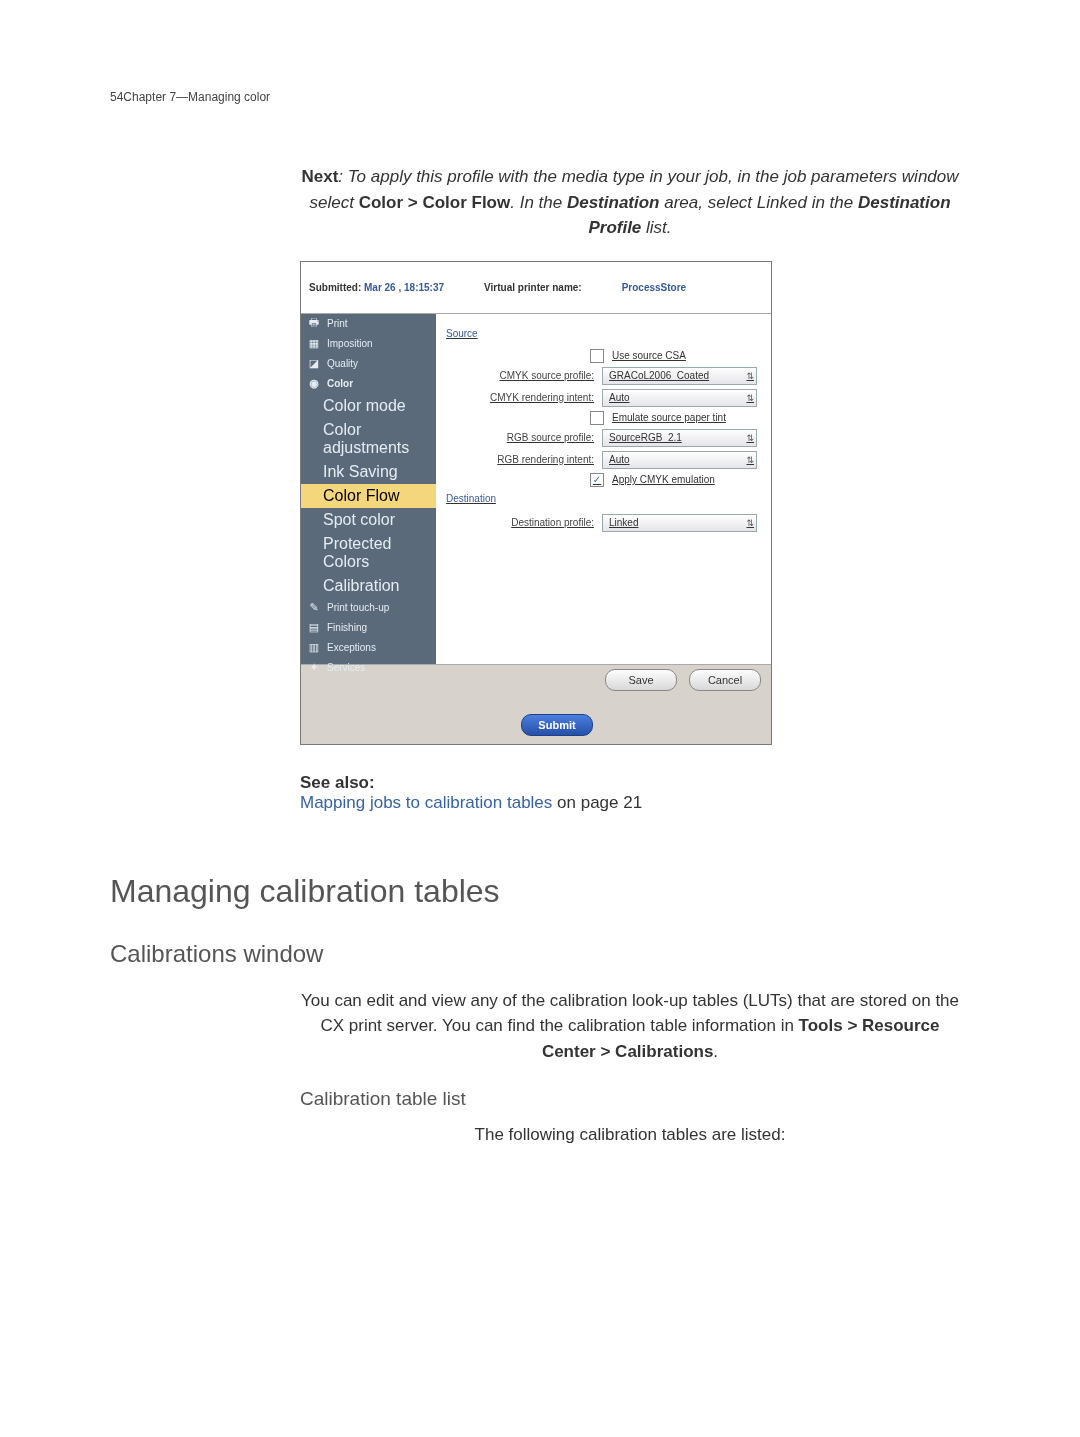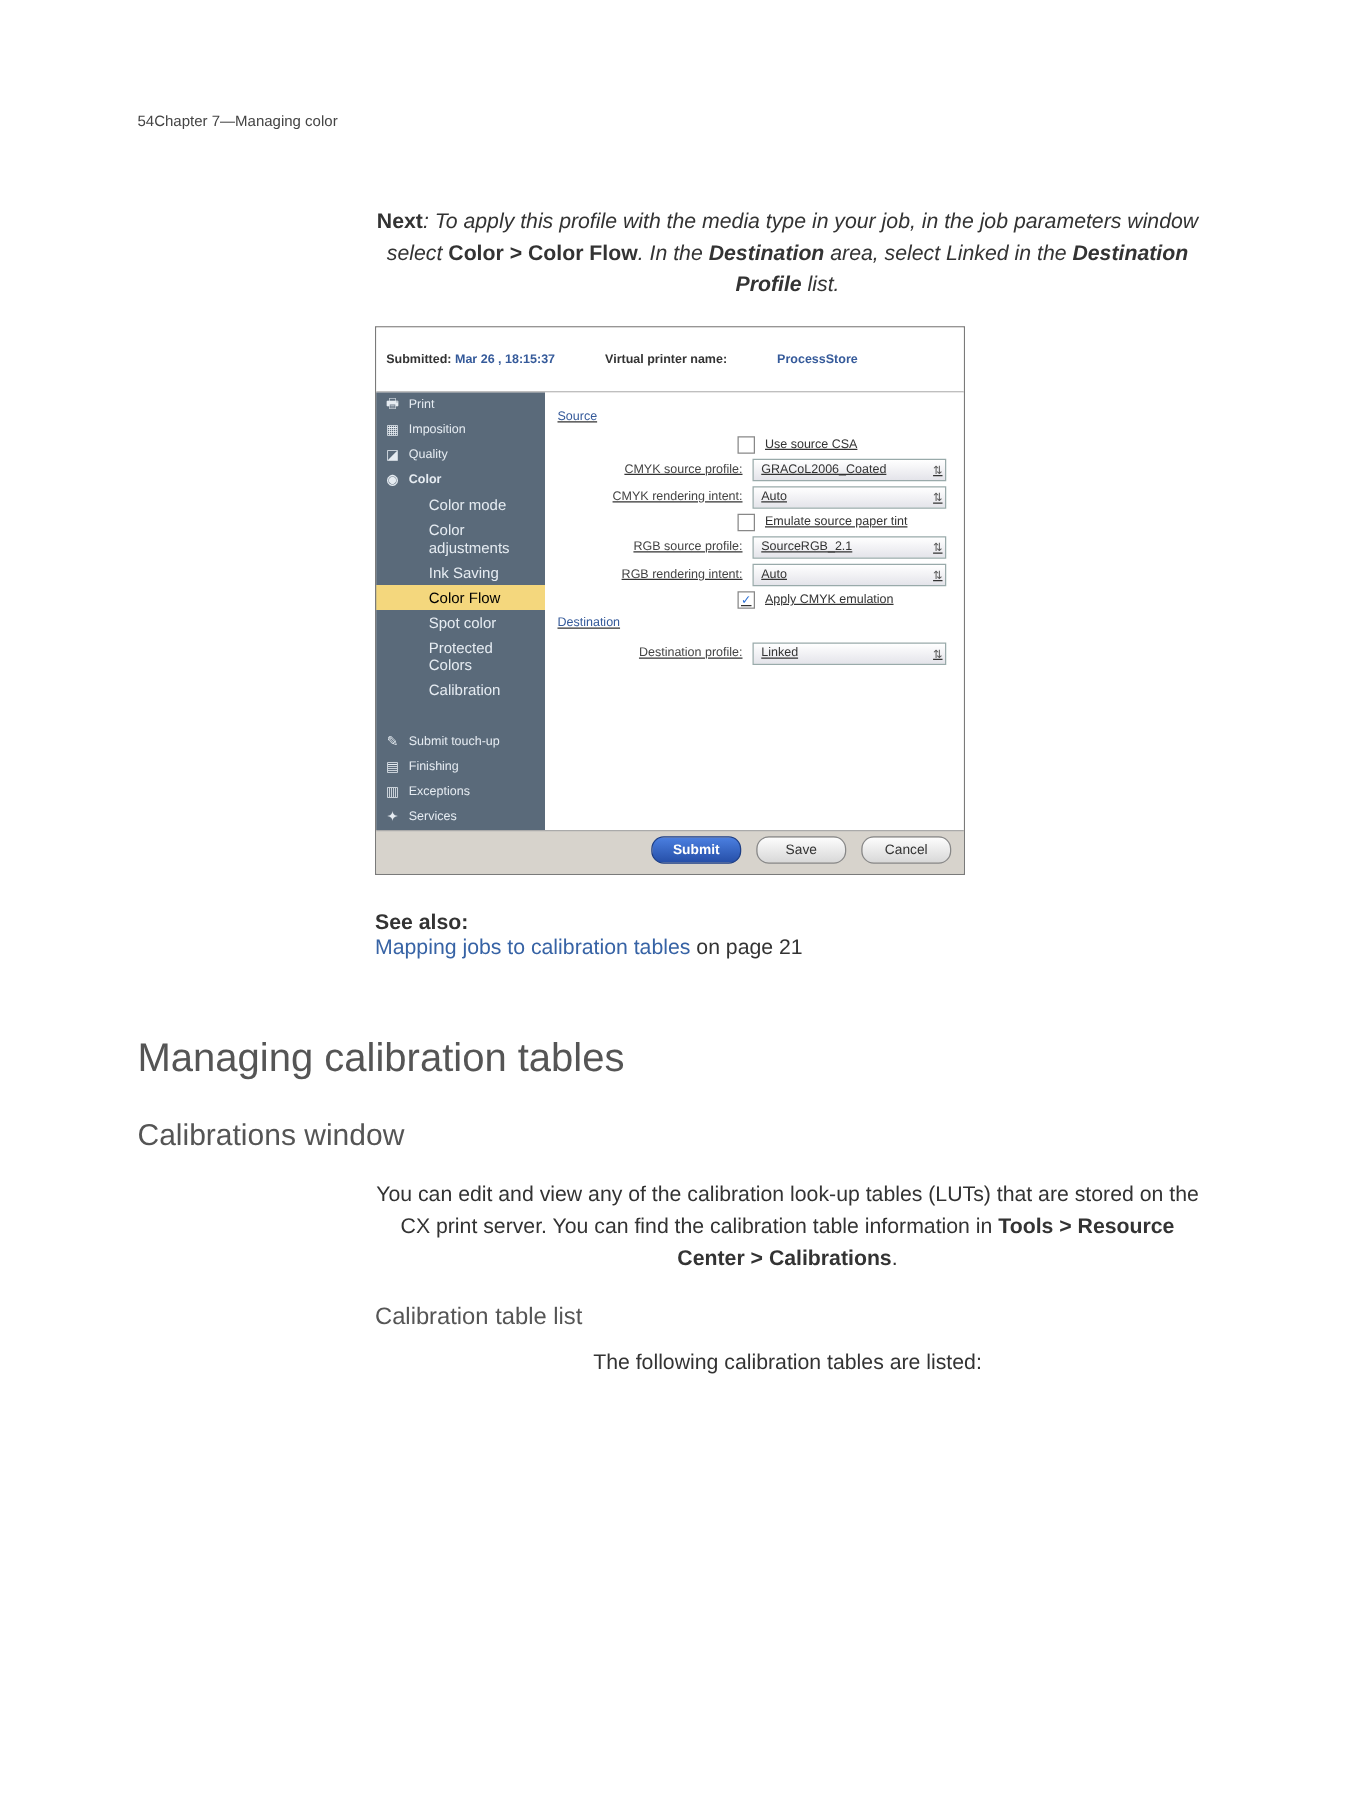--- a/index.html
+++ b/index.html
@@ -16,33 +16,33 @@
   .infobar{background:#fff;border-bottom:1px solid #aaa;padding:20px 8px;display:flex;gap:40px;font-size:10px;}
   .infobar .k{font-weight:bold;color:#333;}
   .infobar .v{color:#355a9a;font-weight:bold;}
   .mainrow{display:flex;height:350px;}
   .sidebar{width:135px;background:#5a6a7a;color:#e6ecf2;display:flex;flex-direction:column;}
   .spacer{flex:1;}
   .cat{display:flex;align-items:center;gap:6px;padding:3px 6px;font-size:10px;cursor:default;}
   .cat .ic{width:14px;height:14px;display:flex;align-items:center;justify-content:center;font-size:11px;}
   .cat.expanded{font-weight:bold;}
   .subs{}
-  .sub{padding:3px 6px 3px 42px;font-size:12px;cursor:default;}
+  .sub{padding:3px 6px 3px 22px;font-size:16px;cursor:default;}
   .sub.selected{background:#f4d77d;color:#000;}
   .pane{flex:1;background:#fff;padding:8px 14px 8px 10px;overflow:hidden;text-decoration:underline;}
   .section-label{color:#355a9a;font-size:10px;margin:6px 0 10px 0;}
   .frow{display:flex;align-items:center;justify-content:flex-end;gap:8px;margin:4px 0;font-size:10px;}
   .frow .lab{color:#444;white-space:nowrap;}
   .frow .sel{width:145px;height:16px;border:1px solid #9aa;background:linear-gradient(#fff,#e4e4ea);display:flex;align-items:center;justify-content:space-between;padding:0 2px 0 6px;font-size:10px;color:#333;}
   .frow .sel .arr{font-size:9px;color:#555;}
   .frow .chk{width:12px;height:12px;border:1px solid #888;background:#fff;display:flex;align-items:center;justify-content:center;font-size:10px;color:#2a6fd6;}
   .frow .chklabel{width:145px;text-align:left;}
   .btnbar{background:#d7d3cc;border-top:1px solid #aaa;padding:4px 10px 8px;display:flex;justify-content:flex-end;gap:12px;}
   .btn{min-width:70px;height:20px;border-radius:10px;font-size:11px;display:flex;align-items:center;justify-content:center;background:linear-gradient(#fdfdfd,#d8d8d8);border:1px solid #888;color:#333;cursor:default;}
-  .btn.primary{background:linear-gradient(#4b7fe0,#264fa8);color:#fff;border-color:#1e3f86;font-weight:bold;}
+  .btn.primary{background:linear-gradient(#4b7fe0,#264fa8);color:#fff;border-color:#1e3f86;font-weight:bold;margin-top:45px;}
   .see-also{margin-top:28px;font-size:17px;}
   .see-also .hdr{font-weight:bold;color:#333;}
   .see-also .link{color:#3763a5;cursor:default;}
   h1.sec{font-size:32px;font-weight:normal;color:#555;margin:60px 0 30px -190px;}
   h2.sec{font-size:24px;font-weight:normal;color:#555;margin:10px 0 20px -190px;}
   .para{font-size:17px;line-height:1.5;margin-bottom:24px;text-align:center;}
   .para .bold{font-weight:bold;}
   h3.sec{font-size:19px;font-weight:normal;color:#555;margin:18px 0 12px 0;}
 </style>
 </head>
@@ -89,21 +89,21 @@
             <div class="sub">Color adjustments</div>
             <div class="sub">Ink Saving</div>
             <div class="sub selected">Color Flow</div>
             <div class="sub">Spot color</div>
             <div class="sub">Protected Colors</div>
             <div class="sub">Calibration</div>
           </div>
           <div class="spacer"></div>
           <div class="cat">
               <span class="ic">✎</span>
-              <span>Submit touch-up</span>
+              <span>Print touch-up</span>
             </div>
           <div class="cat">
               <span class="ic">▤</span>
               <span>Finishing</span>
             </div>
           <div class="cat">
               <span class="ic">▥</span>
               <span>Exceptions</span>
             </div>
           <div class="cat">

